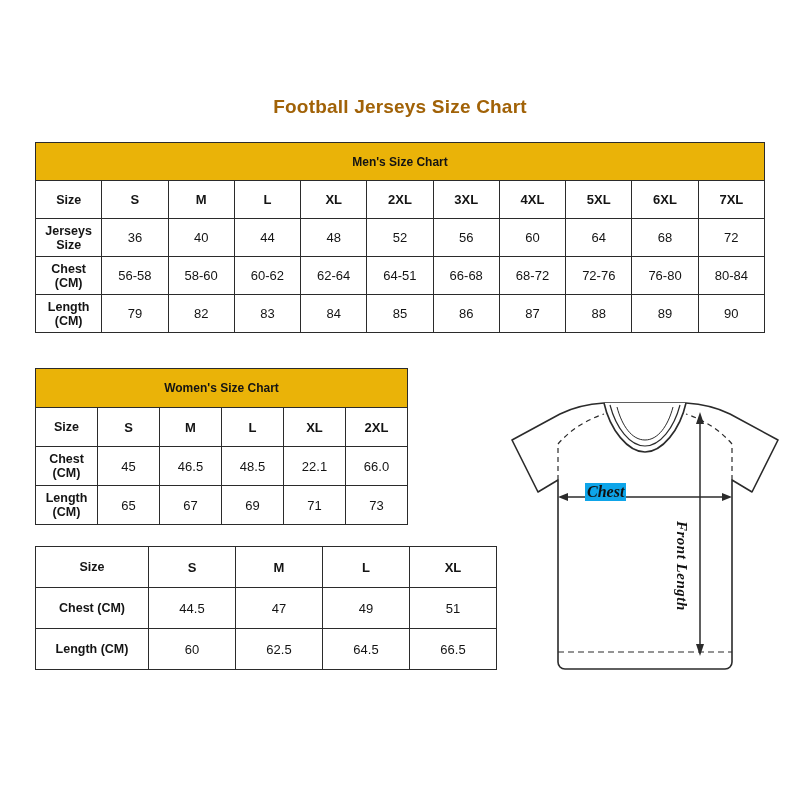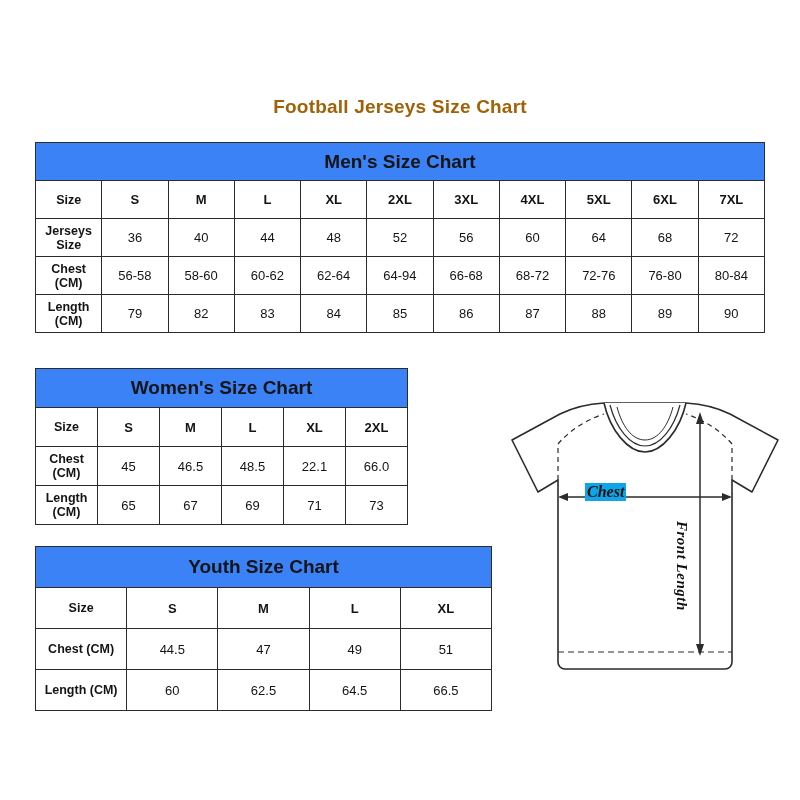--- a/index.html
+++ b/index.html
@@ -39,23 +39,23 @@
     border: 1px solid #2b2b2b;
     text-align: center;
     vertical-align: middle;
     font-size: 13px;
     color: #141414;
     padding: 0;
     height: 38px;
     font-weight: normal;
   }
   .hdr-band td {
-    background: #3b82f6;
-    font-weight: bold;
-    font-size: 19px;
+    background: #eab308;
+    font-weight: bold;
+    font-size: 12px;
     height: 40px;
   }
   .rowlabel {
     font-weight: bold;
     font-size: 12.5px;
   }
   .sizerow td {
     font-weight: bold;
     margin-top: 32px;
   }
@@ -159,21 +159,21 @@
         <td class="cx">64</td>
         <td class="cx">68</td>
         <td class="cx">72</td>
       </tr>
       <tr>
         <td class="c0 rowlabel">Chest (CM)</td>
         <td class="cx">56-58</td>
         <td class="cx">58-60</td>
         <td class="cx">60-62</td>
         <td class="cx">62-64</td>
-        <td class="cx">64-94</td>
+        <td class="cx">64-51</td>
         <td class="cx">66-68</td>
         <td class="cx">68-72</td>
         <td class="cx">72-76</td>
         <td class="cx">76-80</td>
         <td class="cx">80-84</td>
       </tr>
       <tr>
         <td class="c0 rowlabel">Length (CM)</td>
         <td class="cx">79</td>
         <td class="cx">82</td>
@@ -216,23 +216,20 @@
         <td class="cx">67</td>
         <td class="cx">69</td>
         <td class="cx">71</td>
         <td class="cx">73</td>
       </tr>
     </tbody>
   </table>
 
   <table id="youth-table">
     <tbody>
-      <tr class="hdr-band">
-        <td colspan="5">Youth Size Chart</td>
-      </tr>
       <tr class="sizerow">
         <td class="c0 rowlabel">Size</td>
         <td class="cx">S</td>
         <td class="cx">M</td>
         <td class="cx">L</td>
         <td class="cx">XL</td>
       </tr>
       <tr>
         <td class="c0 rowlabel">Chest (CM)</td>
         <td class="cx">44.5</td>

